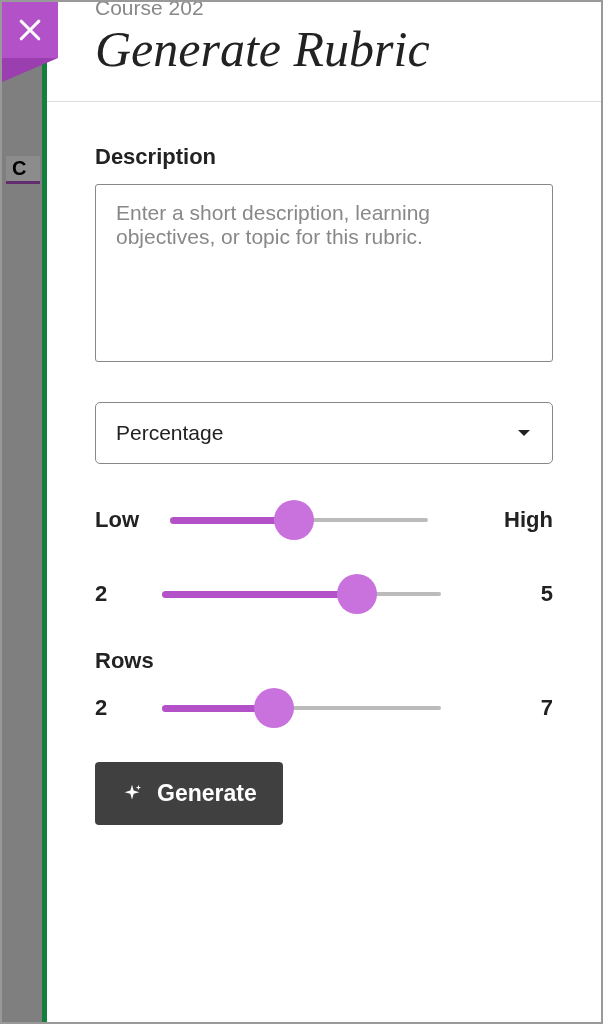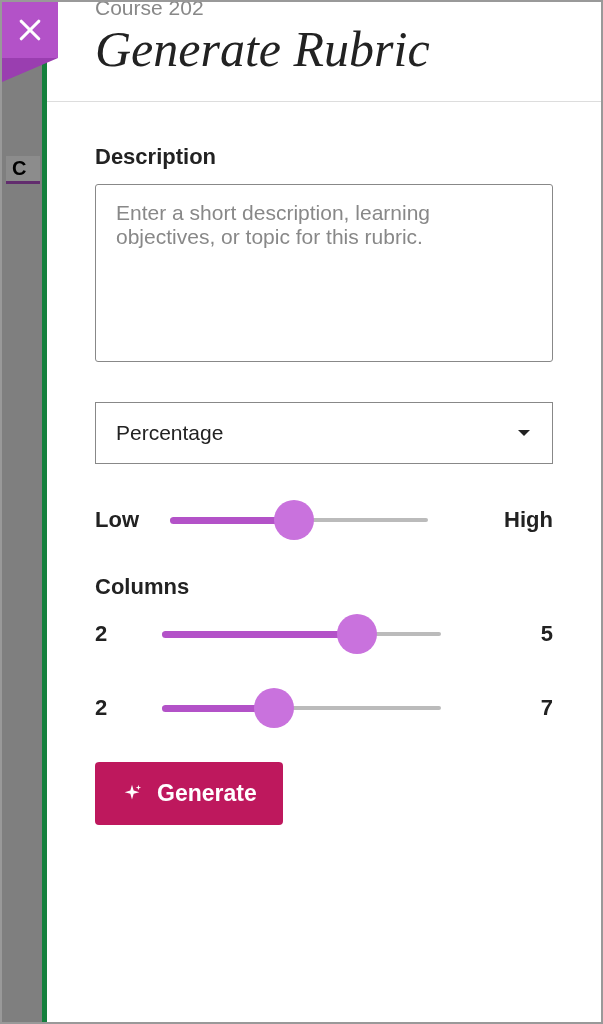--- a/index.html
+++ b/index.html
@@ -118,21 +118,21 @@
     .textarea::placeholder { color: #888; }
     .field { margin-bottom: 36px; }
     .select-wrap {
       position: relative;
       width: 100%;
     }
     .select {
       width: 100%;
       height: 62px;
       border: 1px solid #888;
-      border-radius: 0;
+      border-radius: 5px;
       padding: 0 20px;
       font-size: 21px;
       color: #222;
       font-family: inherit;
       appearance: none;
       background: #fff;
       cursor: pointer;
     }
     .select-caret {
       position: absolute;
@@ -182,21 +182,21 @@
       border-radius: 50%;
       transform: translateX(-50%);
       top: 0;
       cursor: pointer;
     }
     .slider-field { margin-bottom: 34px; }
     .generate-btn {
       display: inline-flex;
       align-items: center;
       gap: 14px;
-      background: #be185d;
+      background: #404040;
       color: #fff;
       border: none;
       border-radius: 4px;
       padding: 18px 26px;
       font-size: 23px;
       font-weight: 700;
       cursor: pointer;
     }
     .sparkle {
       width: 22px; height: 22px;
@@ -246,33 +246,33 @@
         <div class="slider-track-wrap">
           <div class="slider-track"></div>
           <div class="slider-fill" style="width: 48%;"></div>
           <div class="slider-thumb" style="left: 48%;"></div>
         </div>
         <div class="slider-end right">High</div>
       </div>
     </div>
 
     <div class="slider-field">
-      <div class="field-label">Columns</div>
       <div class="slider-row">
         <div class="slider-end">2</div>
         <div class="slider-track-wrap">
           <div class="slider-track"></div>
           <div class="slider-fill" style="width: 70%;"></div>
           <div class="slider-thumb" style="left: 70%;"></div>
         </div>
         <div class="slider-end right">5</div>
       </div>
     </div>
 
     <div class="slider-field">
+      <div class="field-label">Rows</div>
       <div class="slider-row">
         <div class="slider-end">2</div>
         <div class="slider-track-wrap">
           <div class="slider-track"></div>
           <div class="slider-fill" style="width: 40%;"></div>
           <div class="slider-thumb" style="left: 40%;"></div>
         </div>
         <div class="slider-end right">7</div>
       </div>
     </div>

